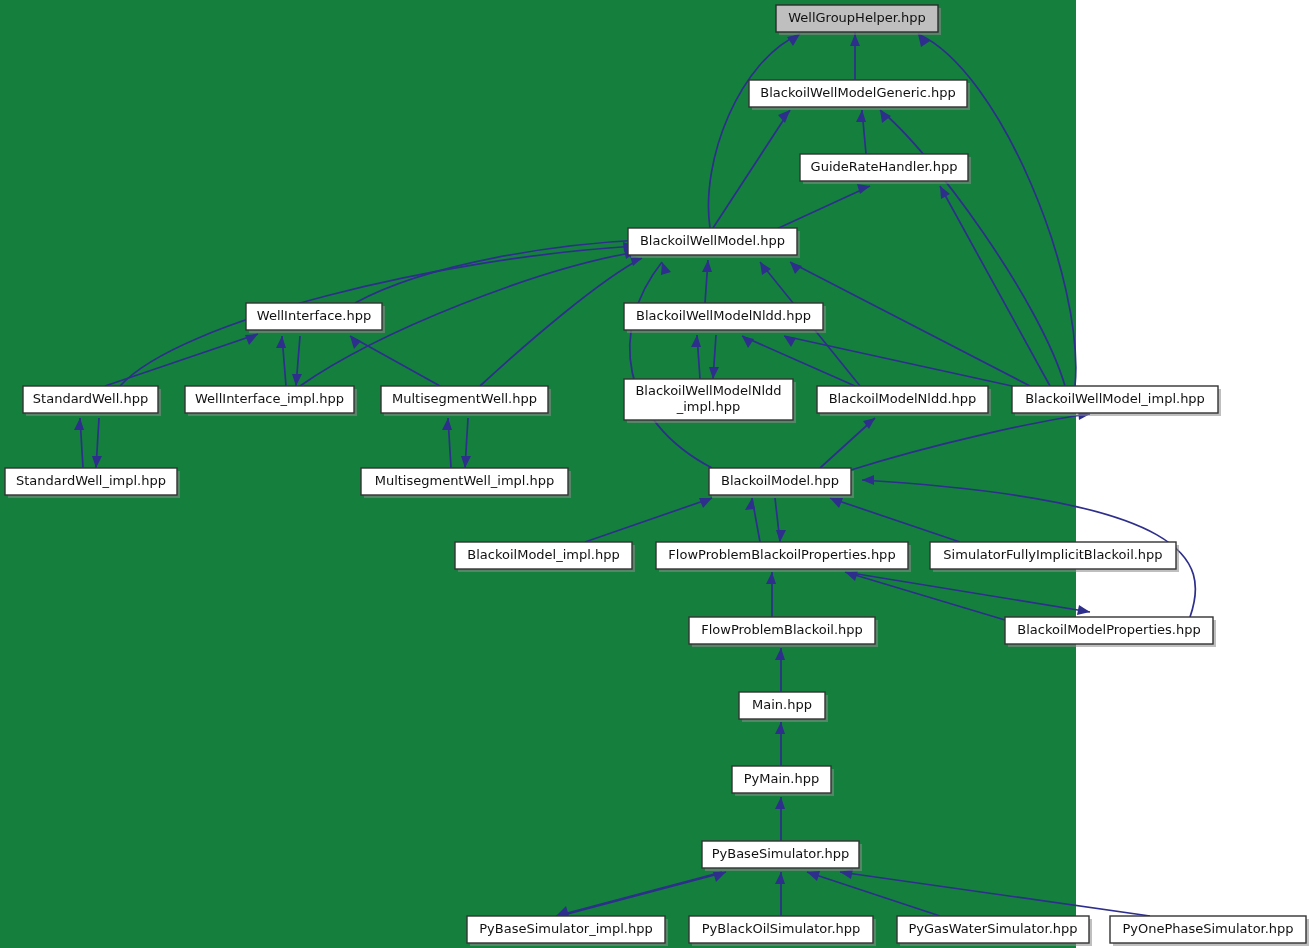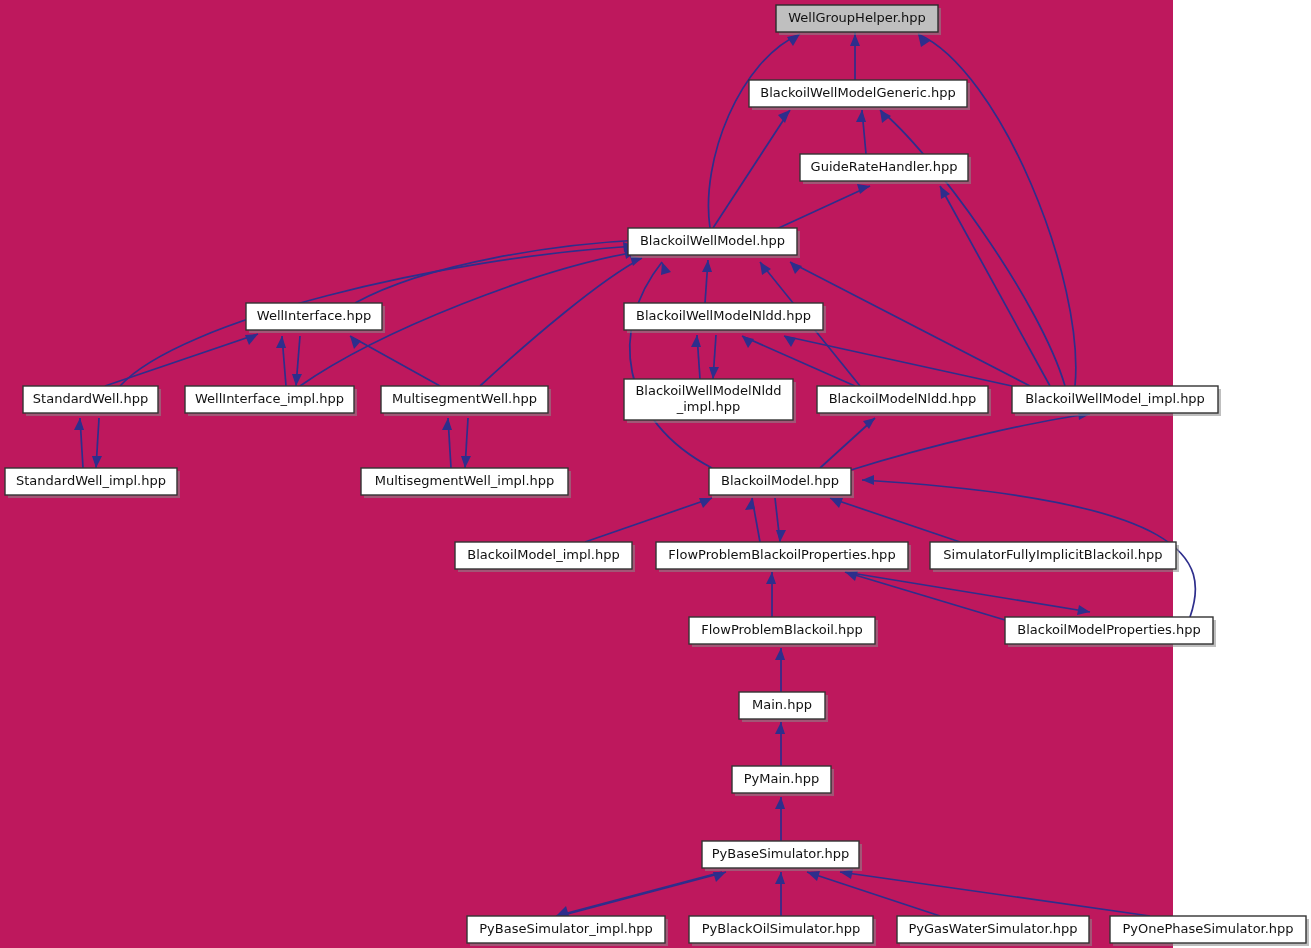--- a/index.html
+++ b/index.html
@@ -8,23 +8,23 @@
     background: #ffffff;
   }
   body {
     width: 1311px;
     height: 948px;
     overflow: hidden;
     font-family: "DejaVu Sans", sans-serif;
   }
   #graph-root {
     position: relative;
-    width: 1173px;
+    width: 1076px;
     height: 948px;
-    background: #be185d;
+    background: #15803d;
   }
   svg#dep-graph {
     display: block;
     width: 1311px;
     height: 948px;
   }
   .edge-path {
     fill: none;
     stroke: #2E2E8C;
     stroke-width: 1.7px;

